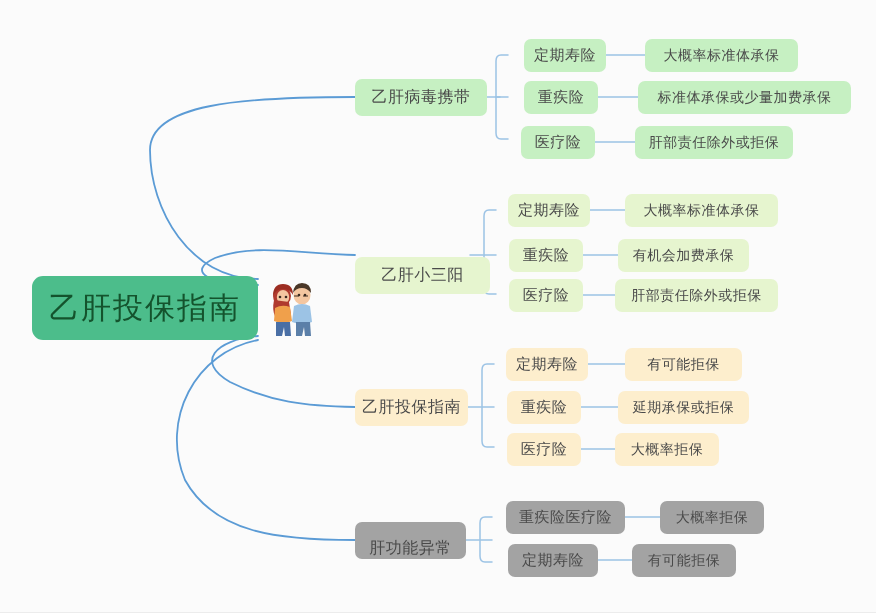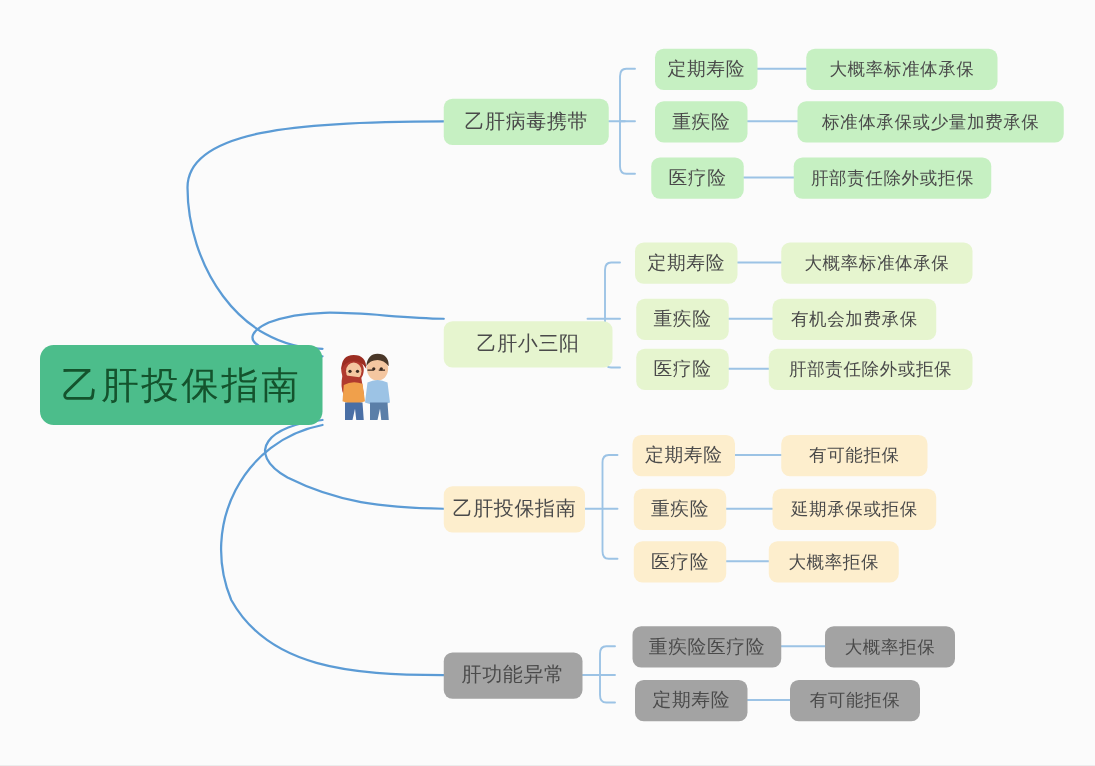--- a/index.html
+++ b/index.html
@@ -170,21 +170,21 @@
   <div class="node lvl3 p-cream" style="left:618px;top:391px;width:131px;height:33px;">
     <span>延期承保或拒保</span>
   </div>
   <div class="node lvl2 p-cream" style="left:507px;top:433px;width:74px;height:33px;">
     <span>医疗险</span>
   </div>
   <div class="node lvl3 p-cream" style="left:615px;top:433px;width:104px;height:33px;">
     <span>大概率拒保</span>
   </div>
 
-  <div class="node lvl1 p-gray" style="left:355px;top:522px;width:111px;height:37px;">
+  <div class="node lvl1 p-gray" style="left:355px;top:522px;width:111px;height:37px;align-items:flex-end;">
     <span>肝功能异常</span>
   </div>
   <div class="node lvl2 p-gray" style="left:506px;top:501px;width:119px;height:33px;">
     <span>重疾险医疗险</span>
   </div>
   <div class="node lvl3 p-gray" style="left:660px;top:501px;width:104px;height:33px;">
     <span>大概率拒保</span>
   </div>
   <div class="node lvl2 p-gray" style="left:508px;top:544px;width:90px;height:33px;">
     <span>定期寿险</span>

